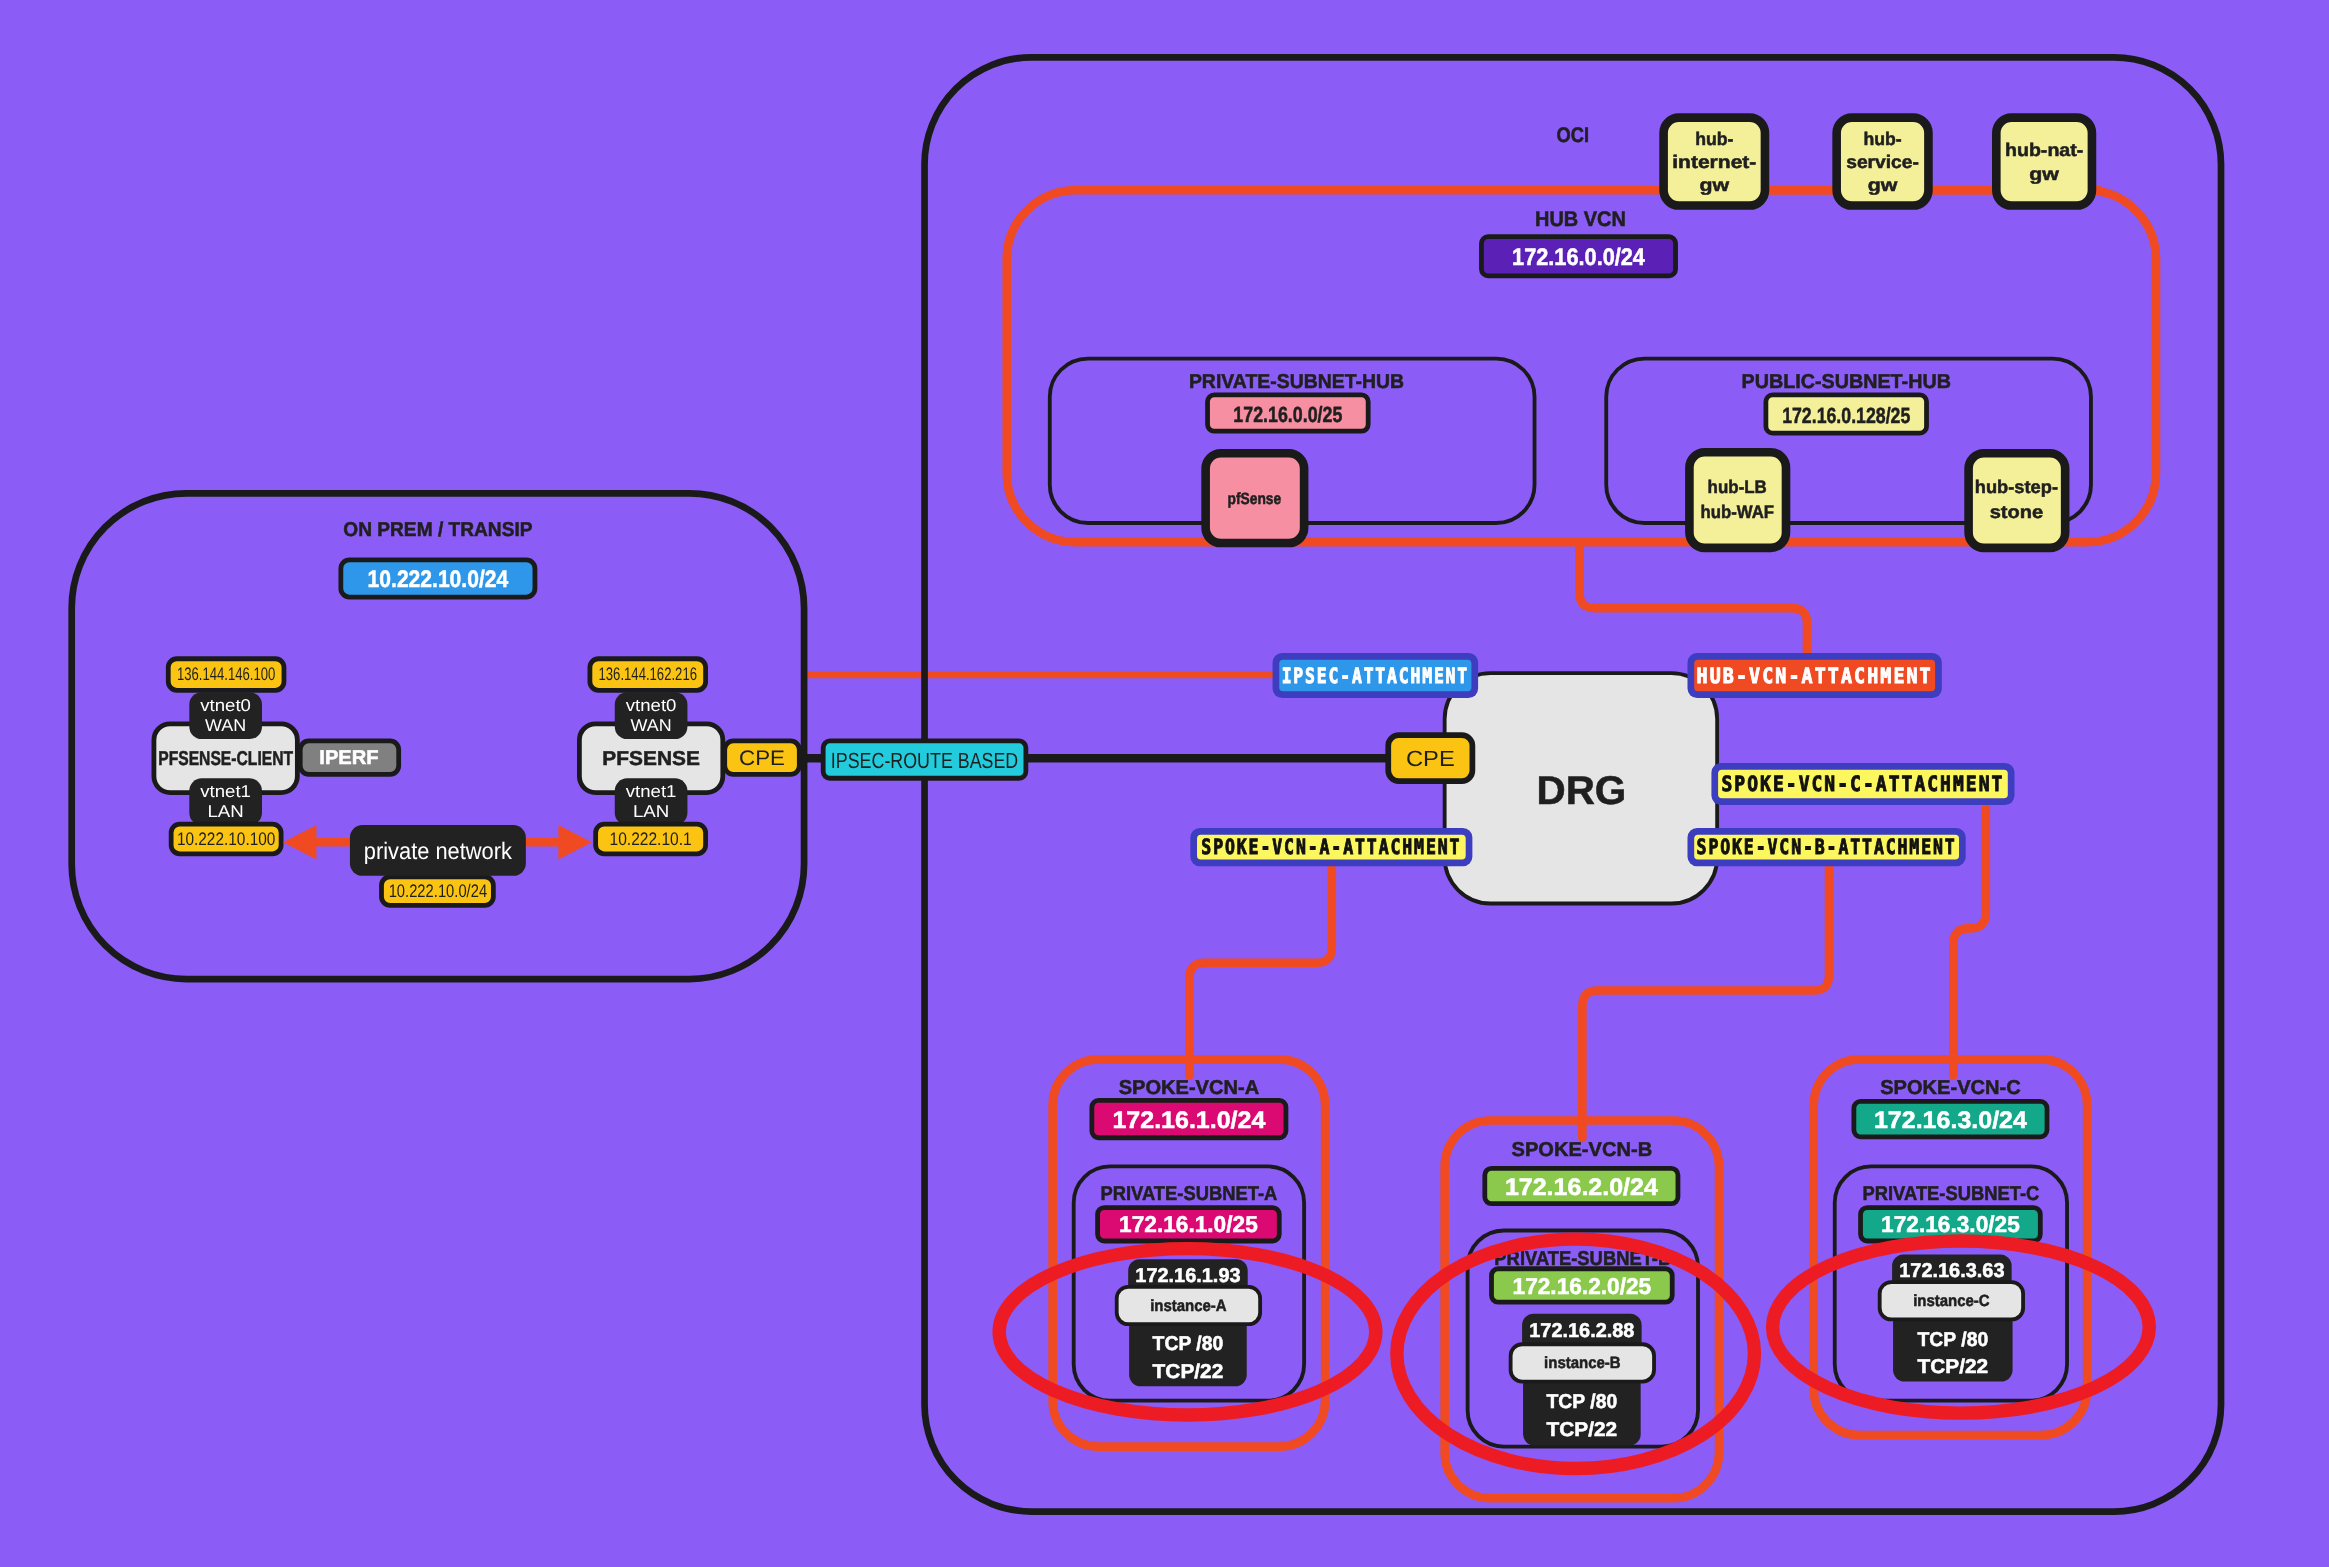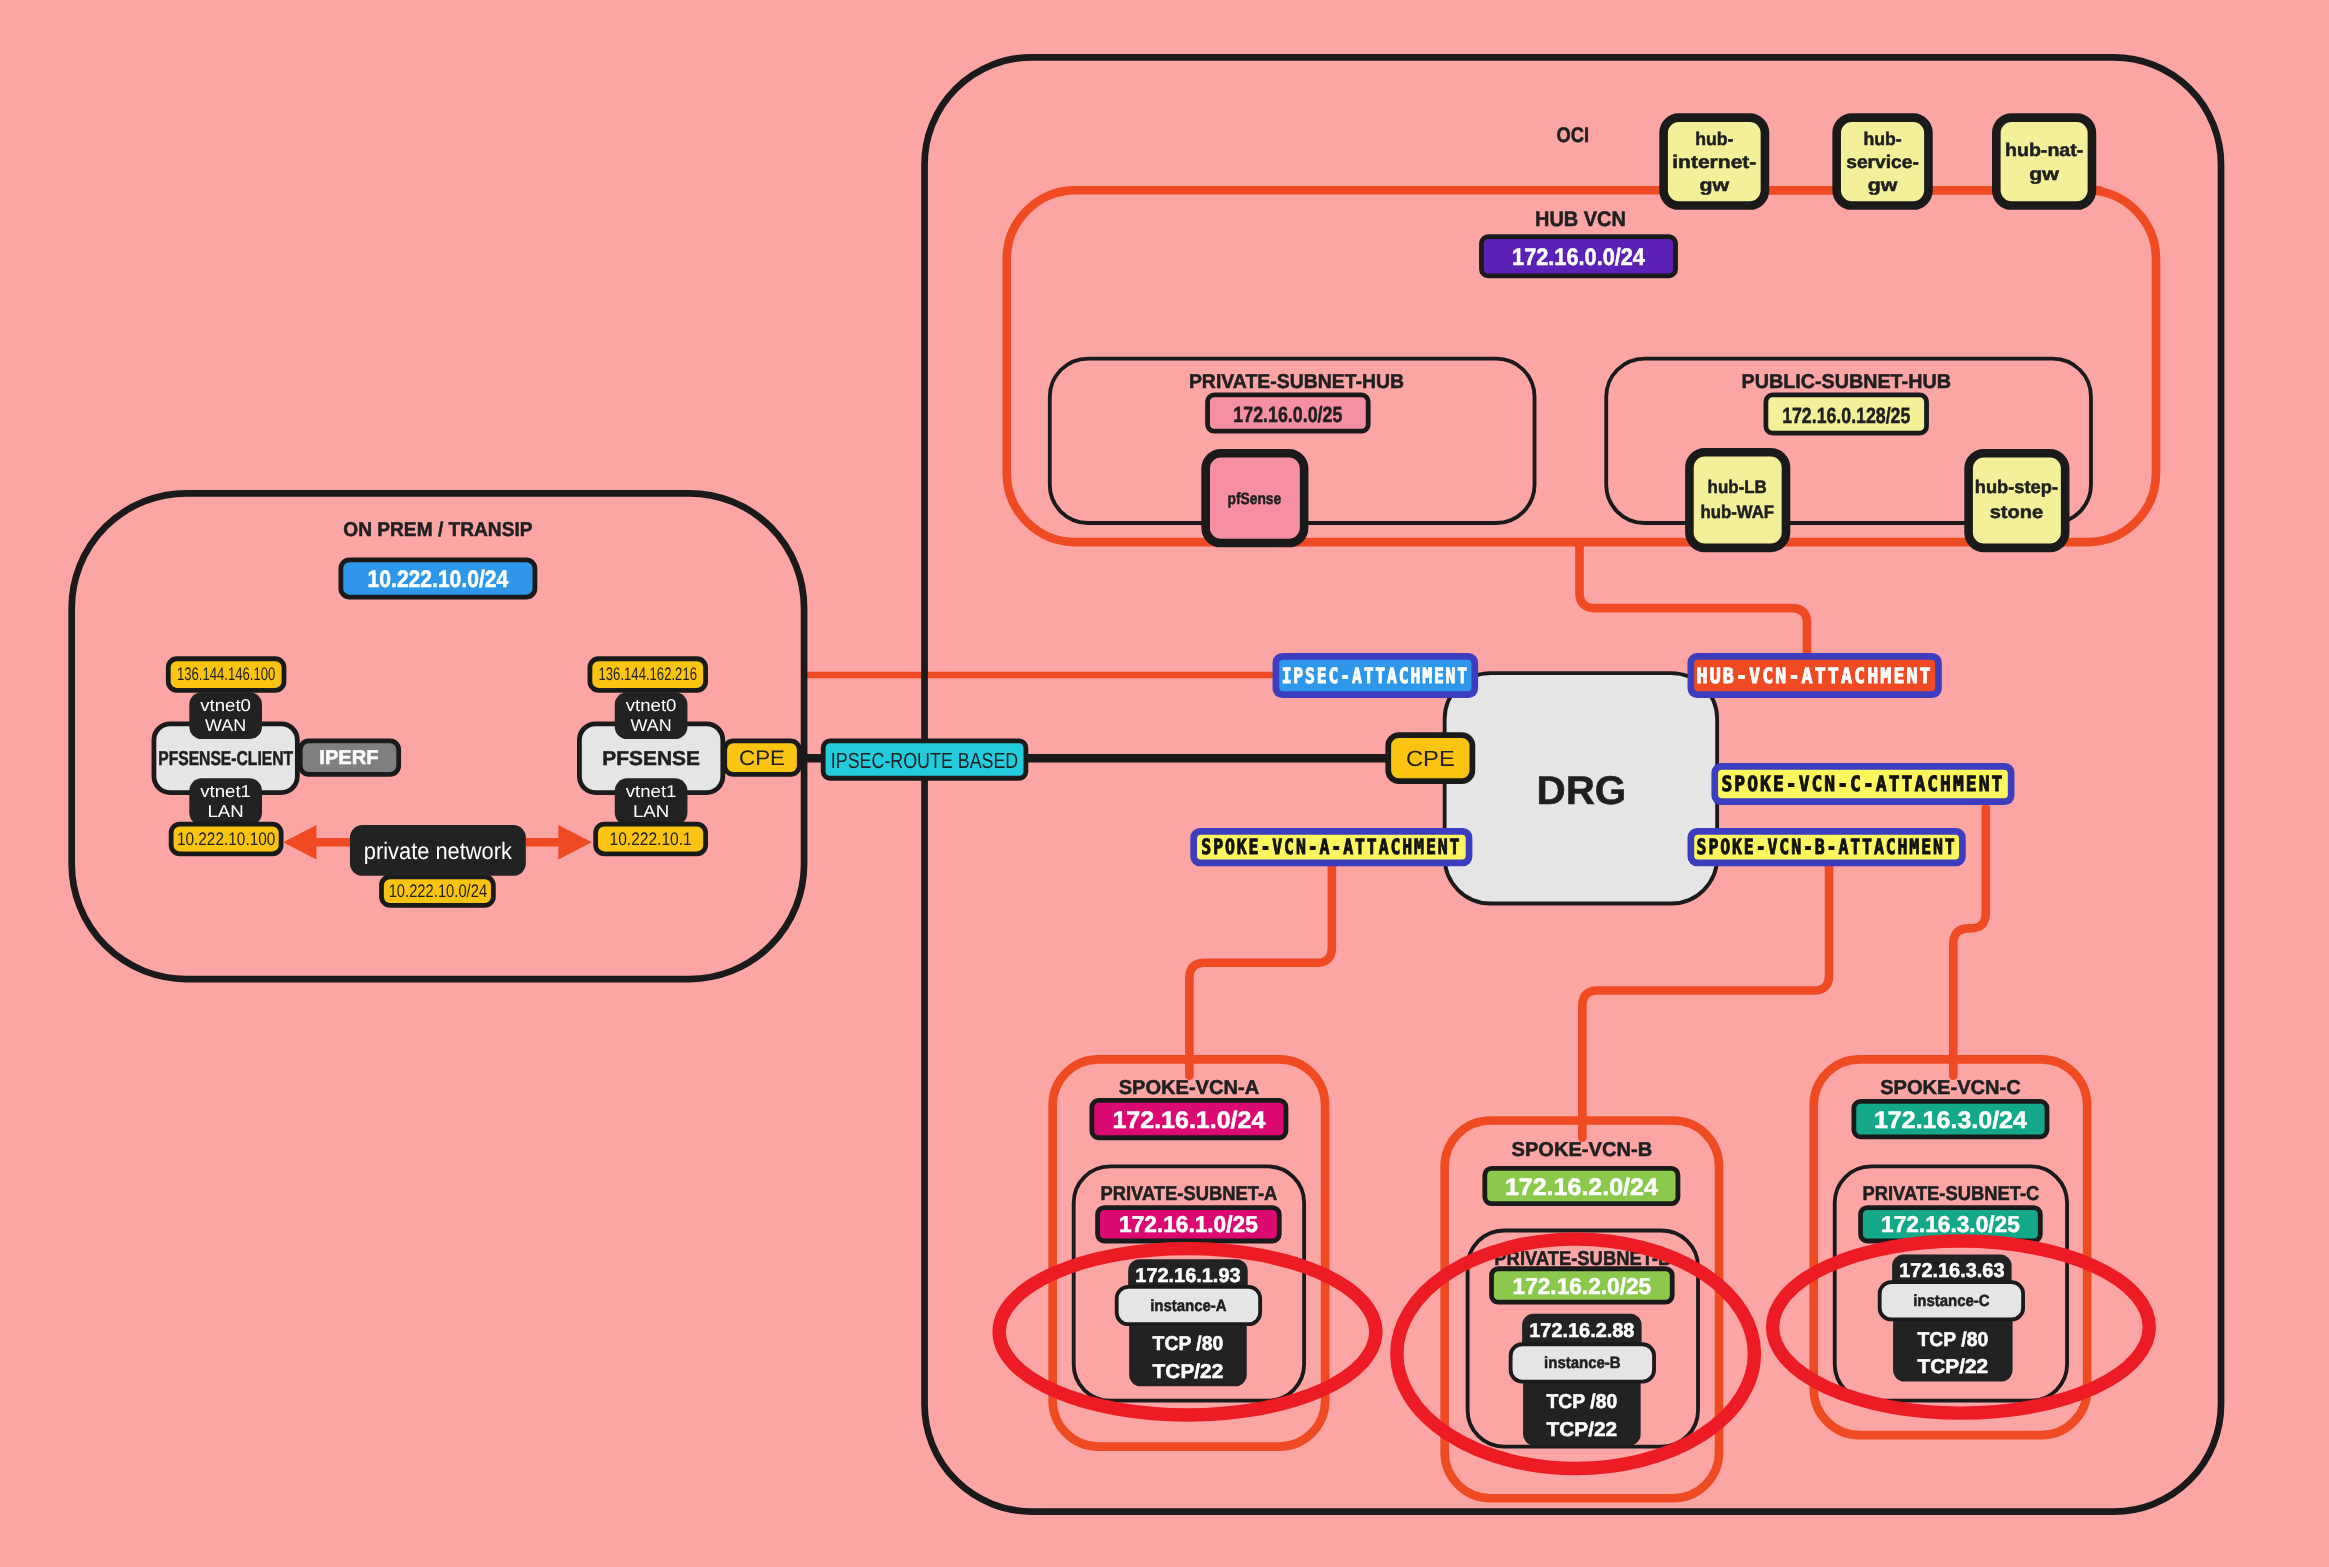--- a/index.html
+++ b/index.html
@@ -1,17 +1,17 @@
 <!DOCTYPE html>
 <html><head>
 <meta charset="utf-8">
 <style>
   html,body{margin:0;padding:0;background:#ffffff;}
   body{width:2330px;height:1568px;overflow:hidden;font-family:"Liberation Sans",sans-serif;}
-  #stage{position:relative;width:2330px;height:1568px;background:#fca5a5;}
+  #stage{position:relative;width:2330px;height:1568px;background:#8b5cf6;}
   svg#d{position:absolute;left:0;top:0;display:block;opacity:0.999;}
   text{font-family:"Liberation Sans",sans-serif;text-rendering:geometricPrecision;paint-order:stroke fill;}
   .mono{font-family:"DejaVu Sans Mono","Liberation Mono",monospace;}
 </style>
 </head>
 <body>
 
 <div id="stage">
 <svg id="d" width="2330" height="1568" viewBox="0 0 2437 1640">
 <g>

